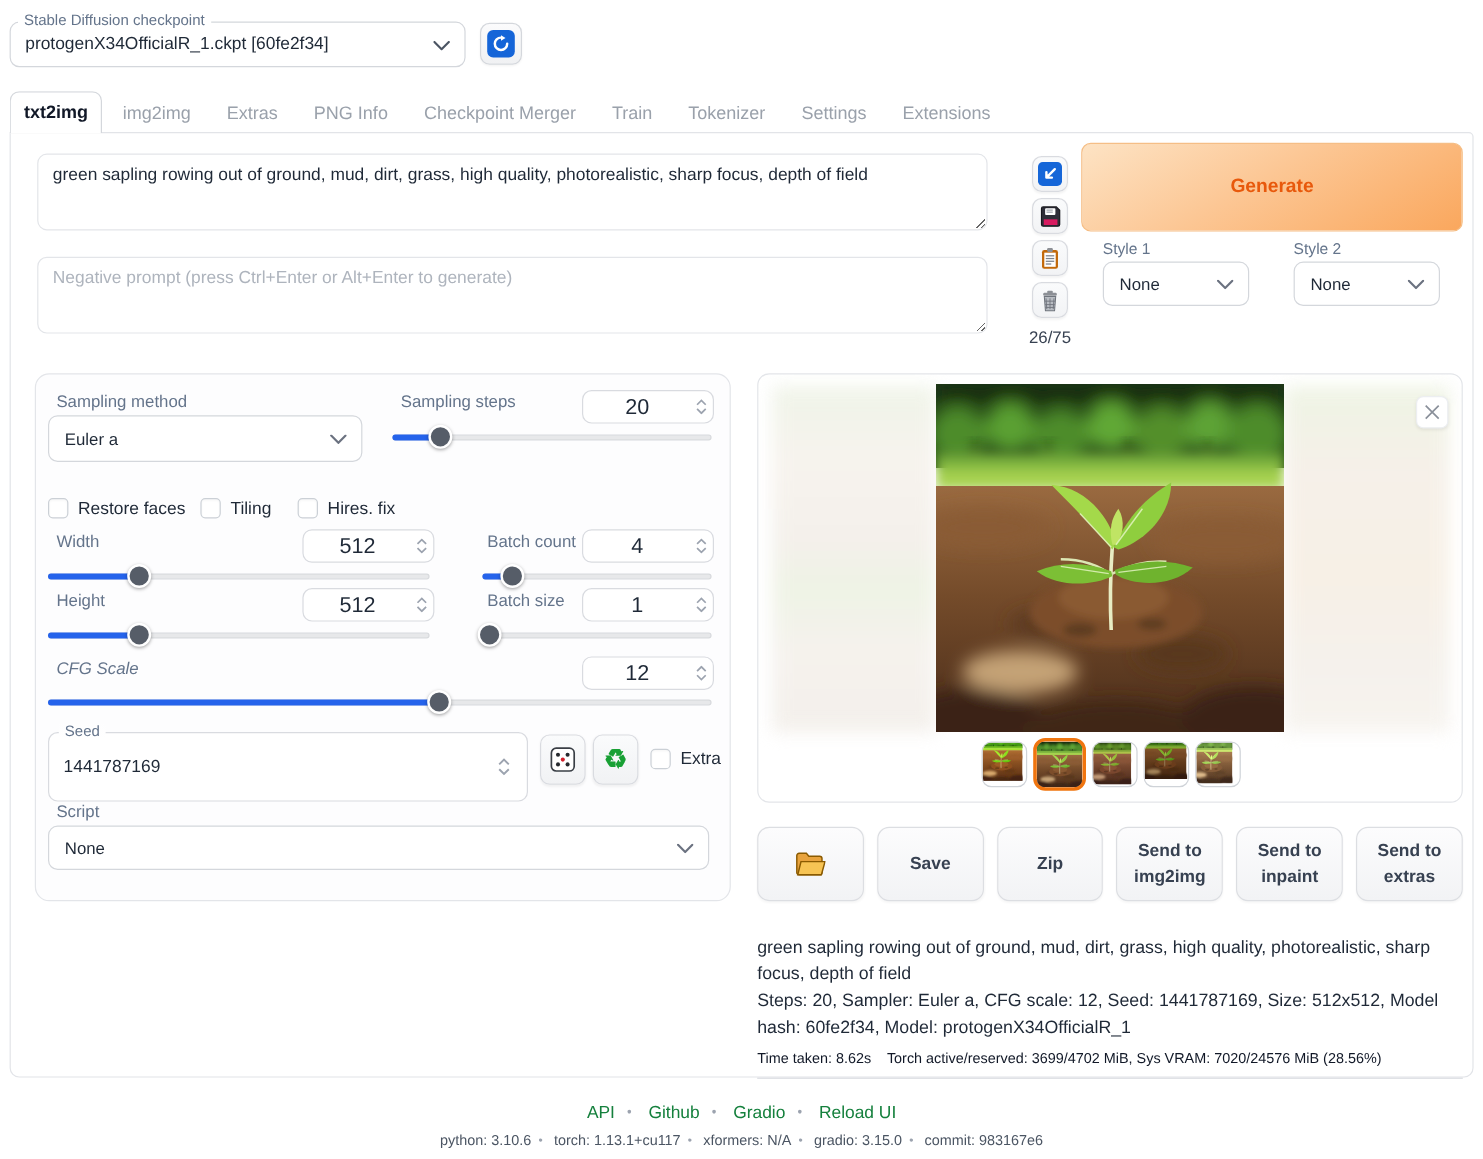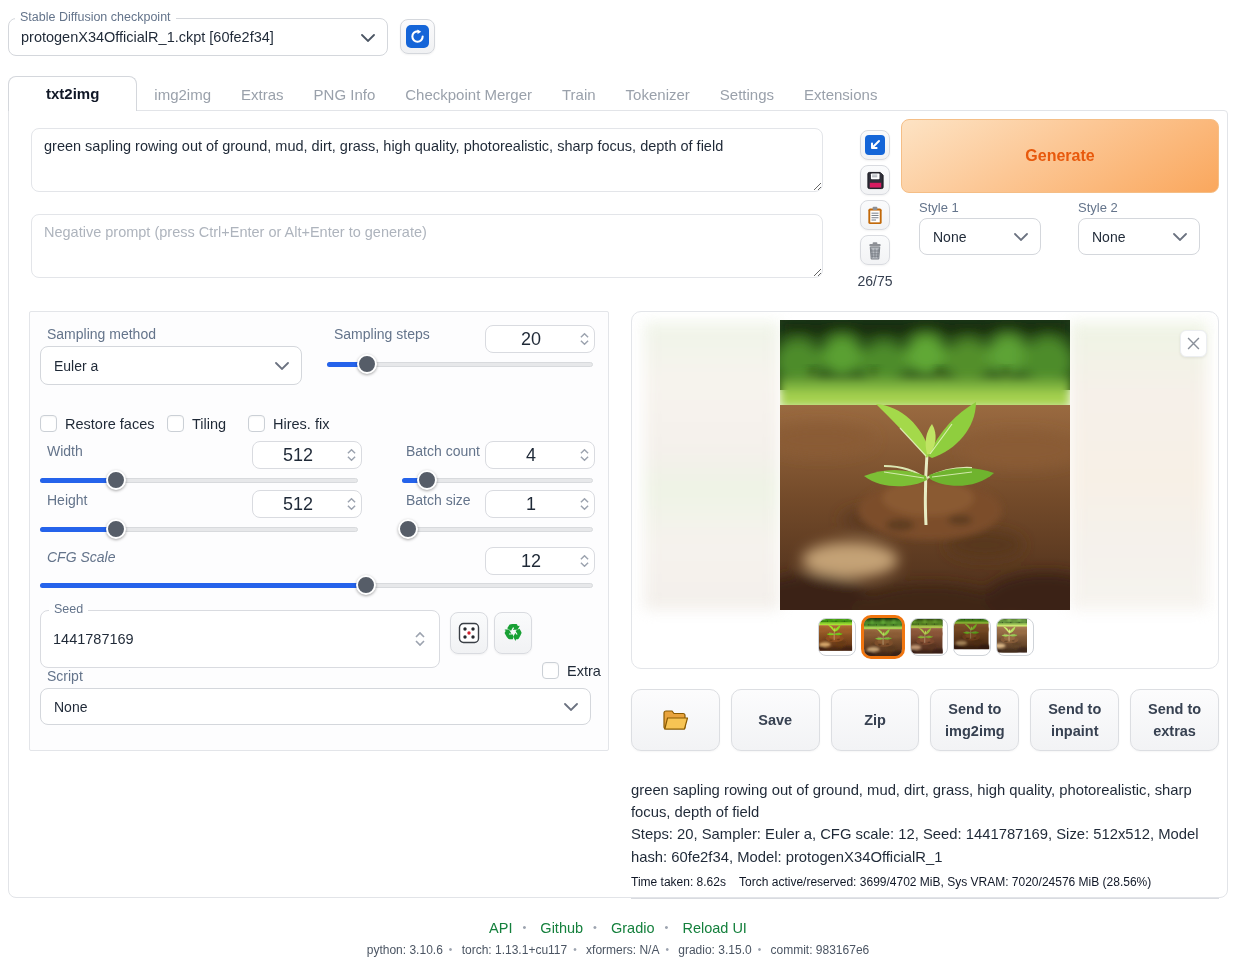--- a/index.html
+++ b/index.html
@@ -17,21 +17,21 @@
   .ckpt-box .chev { position:absolute; right:12px; top:15px; }
   .refresh-btn { position:absolute; left:400px; top:19px; width:35px; height:35px; border:1px solid #d4d7dc;
     border-radius:8px; background:linear-gradient(#fbfbfc,#f0f1f3); box-shadow:0 1px 2px rgba(0,0,0,.05);
     display:flex; align-items:center; justify-content:center; cursor:pointer; }
   .refresh-inner { width:23px; height:23px; border-radius:5px; background:#1565d8; display:flex; align-items:center; justify-content:center; }
 
   
   .tabbar { position:absolute; left:8px; top:76px; width:1220px; height:35px; display:flex; align-items:flex-end; z-index:3; }
   .tab { font-size:15px; color:#9aa1ab; padding:0 15px; line-height:33px; cursor:pointer; white-space:nowrap; }
   .tab.active { background:#fff; border:1px solid #d4d7dc; border-bottom:none; border-radius:8px 8px 0 0;
-    color:#111827; font-weight:bold; padding:0 37px; height:35px; margin-right:2px;text-align:center; }
+    color:#111827; font-weight:bold; padding:0 11px; height:35px; margin-right:2px;text-align:center; }
 
   
   .shell { position:absolute; left:8px; top:110px; width:1220px; height:788px; background:#fff;
     border:1px solid #e2e4e8; border-radius:0 4px 8px 8px; }
 
   
   textarea { position:absolute; left:22px; width:792px; height:64px; border:1px solid #e3e5e9; border-radius:8px;
     padding:9px 12px; font-family:"Liberation Sans",sans-serif; font-size:14.5px; color:#1f2937; resize:both; background:#fff; outline:none; }
   textarea::placeholder { color:#aeb4bd; }
   #prompt-box { top:17px; }
@@ -46,21 +46,21 @@
     background:linear-gradient(150deg,#fde3c4 0%,#fcc795 45%,#faa75d 100%); font-size:16px; font-weight:bold; color:#e8590c;
     display:flex; align-items:center; justify-content:center; cursor:pointer; }
   .style-lbl { position:absolute; font-size:13px; color:#64748b; top:89px; }
   .dropdown { position:absolute; background:#fff; border:1px solid #d4d7dc; border-radius:8px; cursor:pointer; }
   .dropdown .dval { position:absolute; left:13px; top:50%; transform:translateY(-50%); font-size:14px; color:#1f2937; }
   .dropdown .chev { position:absolute; right:12px; top:50%; transform:translateY(-50%); }
   #style1-dd,#style2-dd { top:107px; width:122px; height:37px; }
 
   
   .panel-left { position:absolute; left:20px; top:200px; width:580px; height:440px; border:1px solid #e3e5e9;
-    border-radius:2px; background:#fdfdfe; }
+    border-radius:12px; background:#fdfdfe; }
   .flabel { position:absolute; font-size:14px; color:#64748b; white-space:nowrap; }
   .numbox { position:absolute; height:28px; border:1px solid #d9dbe0; border-radius:8px; background:#fff; }
   .numbox input { width:100%; height:100%; border:none; outline:none; background:transparent; text-align:center;
     font-family:"Liberation Sans",sans-serif; font-size:18px; color:#1f2937; padding-right:18px; }
   .spin { position:absolute; right:5px; top:50%; transform:translateY(-50%); display:flex; flex-direction:column; gap:1px; cursor:pointer; }
   .slider { position:absolute; height:18px; cursor:pointer; }
   .slider .track { position:absolute; left:0; right:0; top:7px; height:5px; border-radius:3px; background:#e7e8ea; border:1px solid #d8dadd; }
   .slider .fill { position:absolute; left:0; top:7px; height:5px; border-radius:3px; background:#2563eb; }
   .slider .knob { position:absolute; top:-1px; width:20px; height:20px; border-radius:50%; background:#565d68;
     border:2px solid #fff; box-shadow:0 1px 3px rgba(0,0,0,.35); transform:translateX(-10px); }
@@ -420,21 +420,21 @@
             <circle cx="7" cy="7" r="1.7" fill="#26292e"></circle>
             <circle cx="15" cy="7" r="1.7" fill="#26292e"></circle>
             <circle cx="11" cy="11" r="1.7" fill="#d21f2b"></circle>
             <circle cx="7" cy="15" r="1.7" fill="#26292e"></circle>
             <circle cx="15" cy="15" r="1.7" fill="#26292e"></circle>
           </svg>
       </div>
       <div class="seed-btn" style="left:464px;">
         <span class="recycle-glyph">♻</span>
       </div>
-      <div class="cb-row" style="left:512px; top:312px;margin-top:38px;">
+      <div class="cb-row" style="left:512px; top:312px;">
         <span class="cb"></span>
         <span class="cb-lbl">Extra</span>
       </div>
 
       <span class="flabel" style="left:17px; top:356px;">Script</span>
       <div class="dropdown" style="left:10px; top:376px; width:551px; height:37px;">
         <span class="dval">None</span>
         <svg class="chev" viewBox="0 0 14 8">
             <path d="M1 1 L7 7 L13 1" stroke="#6b7280" stroke-width="1.8" fill="none" stroke-linecap="round"></path>
           </svg>

